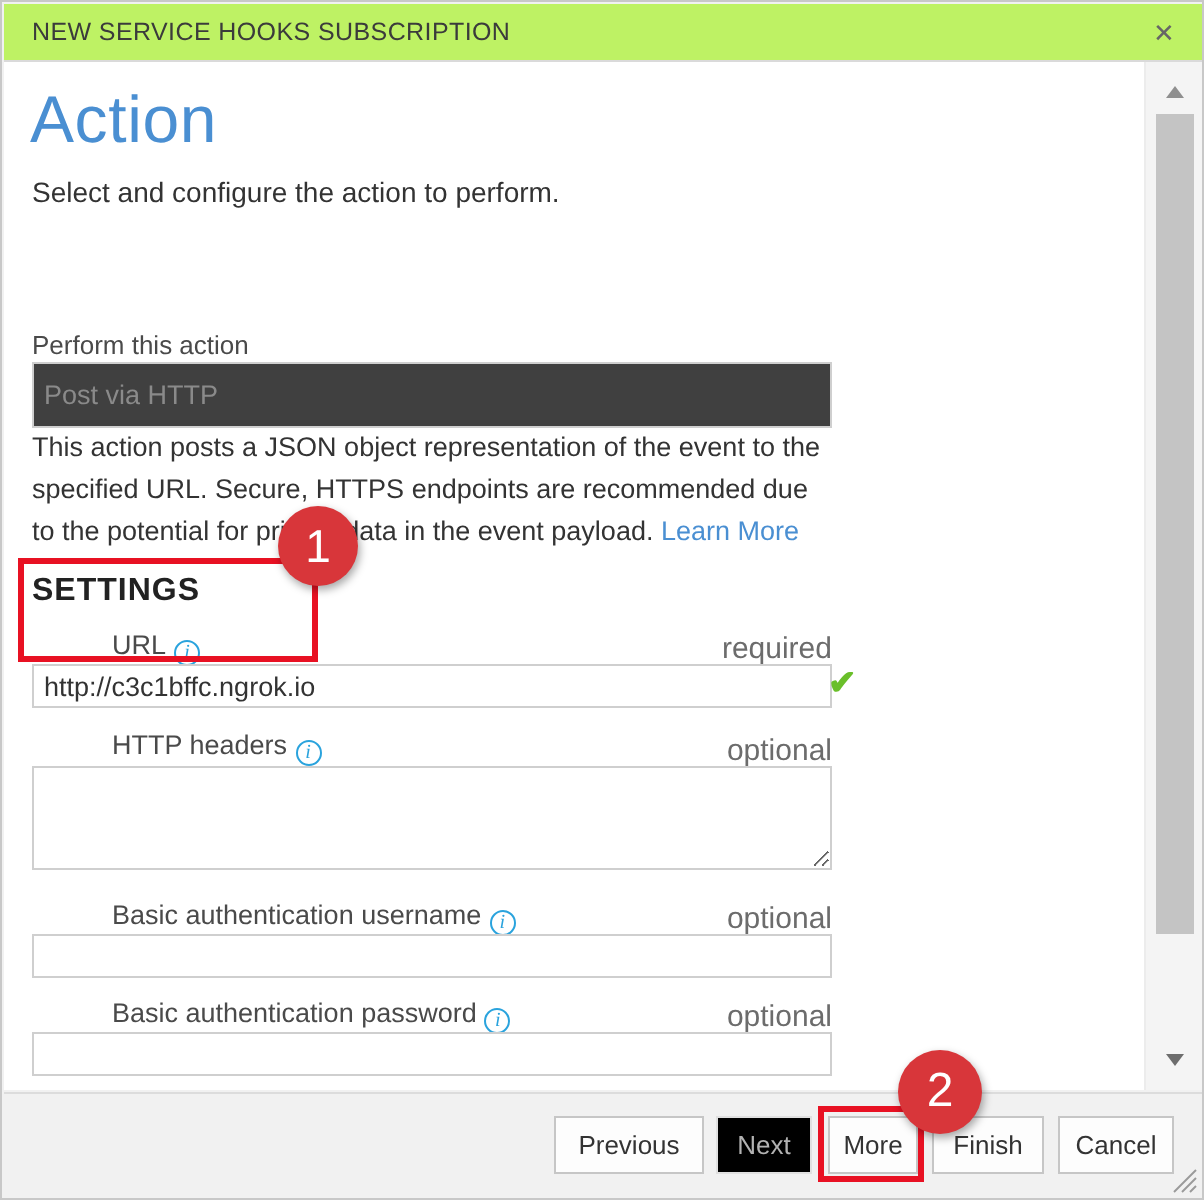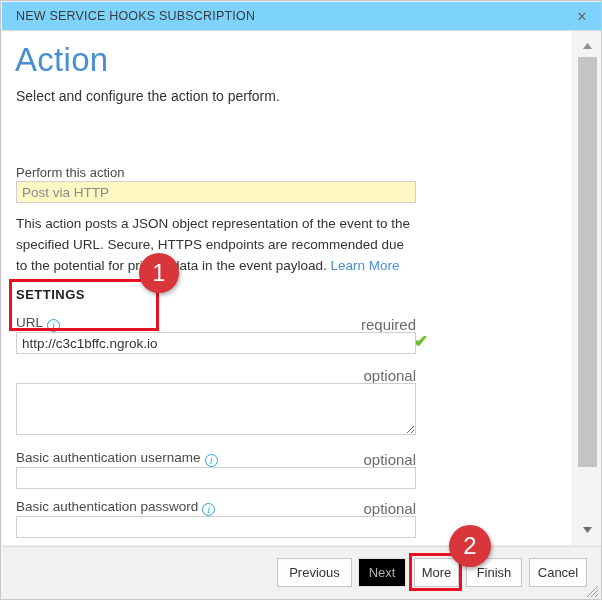--- a/index.html
+++ b/index.html
@@ -26,21 +26,21 @@
     overflow: hidden;
   }
 
   
   .titlebar {
     position: absolute;
     left: 1px; top: 1px;
     width: 600px;
     height: 29px;
     box-sizing: border-box;
-    background: #7dd3fc;
+    background: #bef264;
     border-bottom: 1px solid #dadada;
   }
   .titlebar-text {
     position: absolute;
     left: 14px;
     top: 7px;
     font-size: 12.5px;
     letter-spacing: 0.2px;
     color: #3b3b3b;
     white-space: nowrap;
@@ -112,23 +112,23 @@
     font-size: 13.5px;
     color: #333;
     padding: 2px 5px;
     outline: none;
   }
   .input-perform {
     position: absolute;
     left: 14px;
     top: 150px;
     width: 400px;
-    height: 22px;
+    height: 33px;
     color: #8a8a8a;
-    background: #fef9c3;
+    background: #404040;
   }
 
   .desc-text {
     position: absolute;
     left: 14px;
     top: 182px;
     width: 400px;
     font-size: 13.5px;
     line-height: 21px;
     color: #333;
@@ -136,32 +136,33 @@
   .desc-text a {
     color: #4a8fd2;
     text-decoration: none;
     text-align: center;
   }
 
   .settings-heading {
     position: absolute;
     left: 14px;
     top: 256px;
-    font-size: 13px;
+    font-size: 16px;
     font-weight: bold;
     color: #222;
     letter-spacing: 0.5px;
   }
 
   
   .row-label {
     position: absolute;
     font-size: 13.5px;
     color: #4a4a4a;
     white-space: nowrap;
+    margin-left: 40px;
   }
   .req-tag {
     position: absolute;
     right: 0;
     font-size: 15px;
     color: #6c6c6c;
   }
 
   .info-icon {
     display: inline-block;
@@ -381,20 +382,23 @@
 
       <div class="settings-heading">SETTINGS</div>
 
       <div class="row-label" style="left:14px; top:284px;">
         <span>URL</span><span class="info-icon">i</span>
       </div>
       <div class="req-tag" style="top:285px; right:156px;">required</div>
       <input class="input-box input-url" type="text" value="http://c3c1bffc.ngrok.io" style="">
       <div class="check-ok">✔</div>
 
+      <div class="row-label" style="left:14px; top:334px;">
+        <span>HTTP headers</span><span class="info-icon">i</span>
+      </div>
       <div class="req-tag" style="top:336px; right:156px;">optional</div>
       <textarea class="input-box textarea-headers" style=""></textarea>
 
       <div class="row-label" style="left:14px; top:419px;">
         <span>Basic authentication username</span><span class="info-icon">i</span>
       </div>
       <div class="req-tag" style="top:420px; right:156px;">optional</div>
       <input class="input-box input-user" type="text" style="">
 
       <div class="row-label" style="left:14px; top:468px;">

